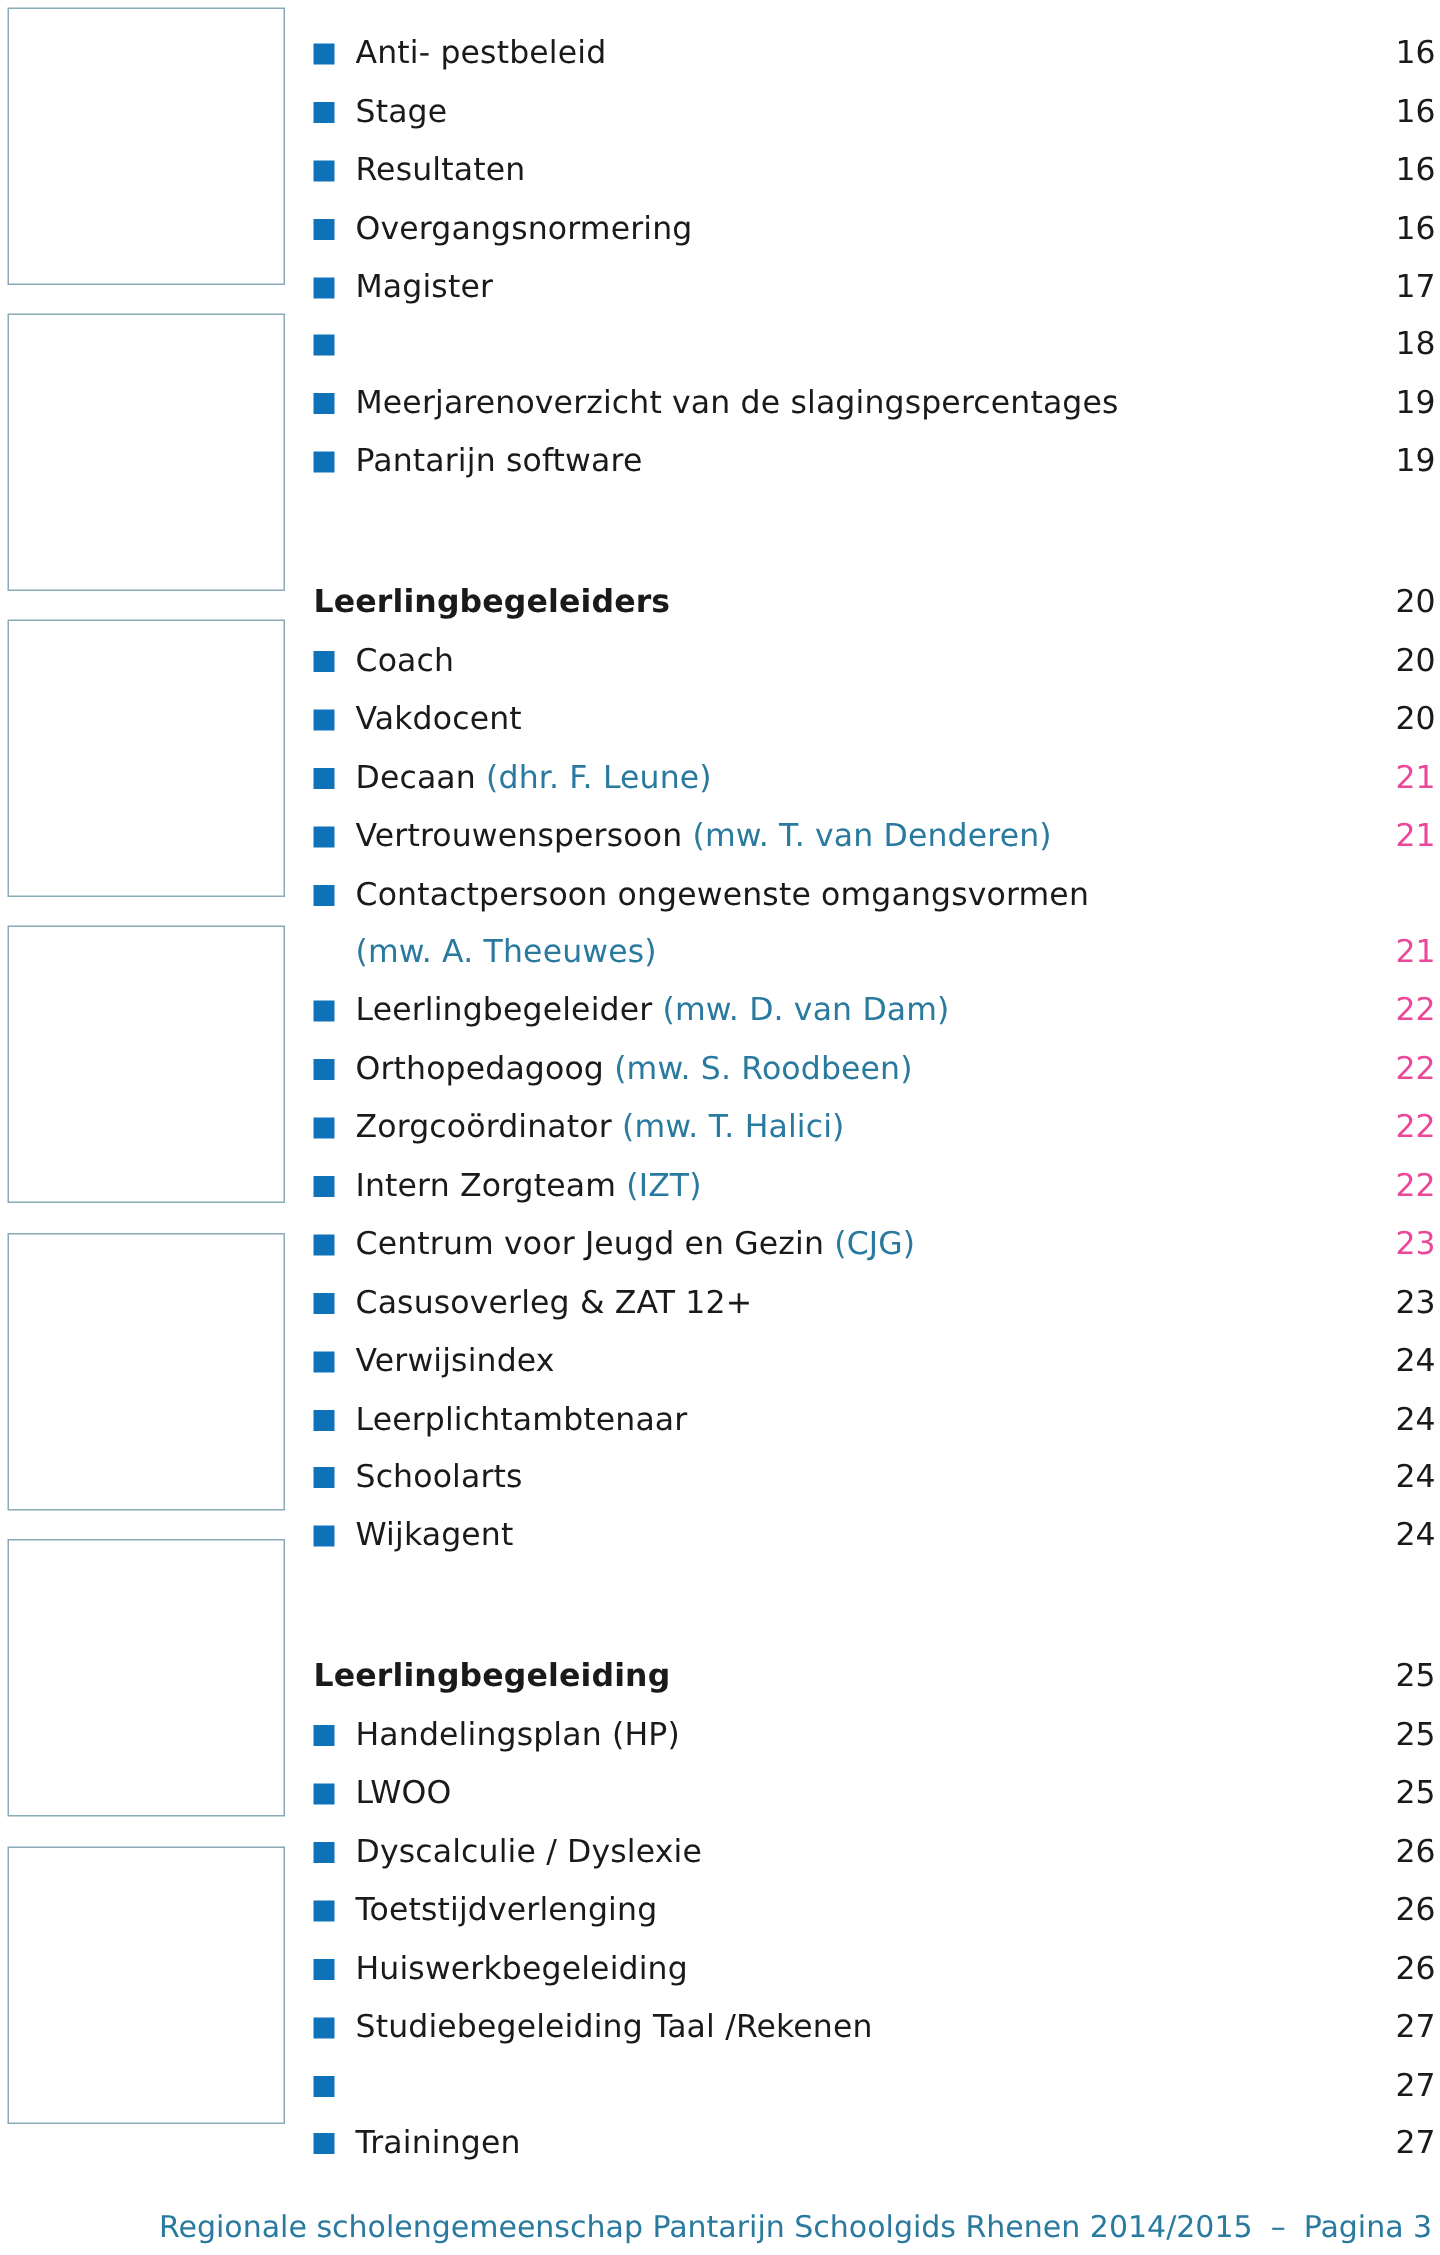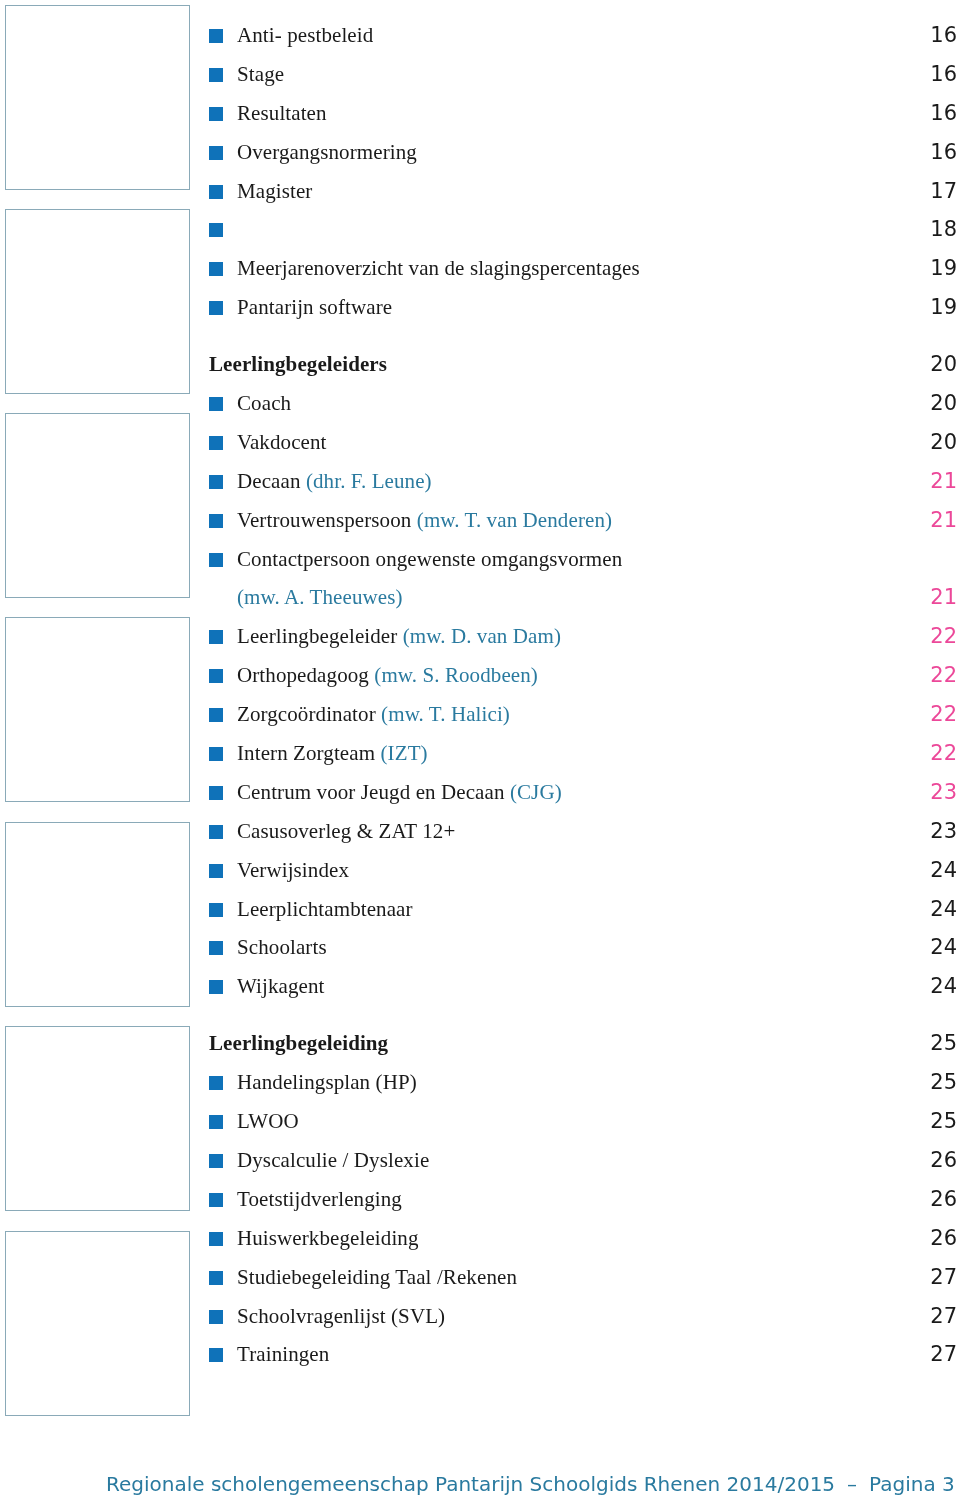--- a/index.html
+++ b/index.html
@@ -3,23 +3,23 @@
 <meta charset="utf-8">
 <style>
   html, body { margin:0; padding:0; background:#ffffff; }
   body { width:960px; height:1503px; position:relative; overflow:hidden;
          font-family:"DejaVu Sans", sans-serif; color:#1a1a1a; }
   .box { position:absolute; left:5px; width:185px; height:185px;
          border:1.5px solid #8aaab8; background:#fff; box-sizing:border-box; }
   .toc { position:absolute; left:209px; top:16px; width:748px; }
   .row { position:relative; height:38.9px; line-height:38.9px; font-size:21px;
          white-space:nowrap; }
-  .row.gap { margin-top:18px; }
+  .row.gap { margin-top:55px; }
   .bullet { position:absolute; left:0; top:13px; width:14px; height:14px; background:#0f72b9; }
-  .label { position:absolute; left:28px; letter-spacing:0.1px;font-family:Liberation Serif, serif; }
+  .label { position:absolute; left:28px; letter-spacing:0.1px; }
   .row.heading .label { left:0; font-weight:bold; }
   .note { color:#2a7a9f; }
   .page { position:absolute; right:0;text-align:right; }
   .page.blue { color:#ec4899; }
   .footer { position:absolute; left:106px; top:1472px; font-size:20px; color:#2a7a9f; white-space:nowrap; }
   .footer .dash { margin:0 12px; }
 </style>
 </head>
 <body>
 
@@ -118,21 +118,21 @@
       <span class="label"><span>Zorgcoördinator</span> <span class="note">(mw. T. Halici)</span></span>
       <span class="page blue">22</span>
     </div>
     <div class="row">
       <span class="bullet" style="background: rgb(15, 114, 185);"></span>
       <span class="label"><span>Intern Zorgteam</span> <span class="note">(IZT)</span></span>
       <span class="page blue">22</span>
     </div>
     <div class="row">
       <span class="bullet" style="background: rgb(15, 114, 185);"></span>
-      <span class="label"><span>Centrum voor Jeugd en Decaan</span> <span class="note">(CJG)</span></span>
+      <span class="label"><span>Centrum voor Jeugd en Gezin</span> <span class="note">(CJG)</span></span>
       <span class="page blue">23</span>
     </div>
     <div class="row">
       <span class="bullet" style="background: rgb(15, 114, 185);"></span>
       <span class="label"><span>Casusoverleg &amp; ZAT 12+</span></span>
       <span class="page">23</span>
     </div>
     <div class="row">
       <span class="bullet" style="background: rgb(15, 114, 185);"></span>
       <span class="label"><span>Verwijsindex</span></span>
@@ -182,21 +182,20 @@
       <span class="label"><span>Huiswerkbegeleiding</span></span>
       <span class="page">26</span>
     </div>
     <div class="row">
       <span class="bullet" style="background: rgb(15, 114, 185);"></span>
       <span class="label"><span>Studiebegeleiding Taal /Rekenen</span></span>
       <span class="page">27</span>
     </div>
     <div class="row">
       <span class="bullet" style="background: rgb(15, 114, 185);"></span>
-      <span class="label"><span>Schoolvragenlijst (SVL)</span></span>
       <span class="page">27</span>
     </div>
     <div class="row">
       <span class="bullet" style="background: rgb(15, 114, 185);"></span>
       <span class="label"><span>Trainingen</span></span>
       <span class="page">27</span>
     </div>
   </div>
 
 <div class="footer">

